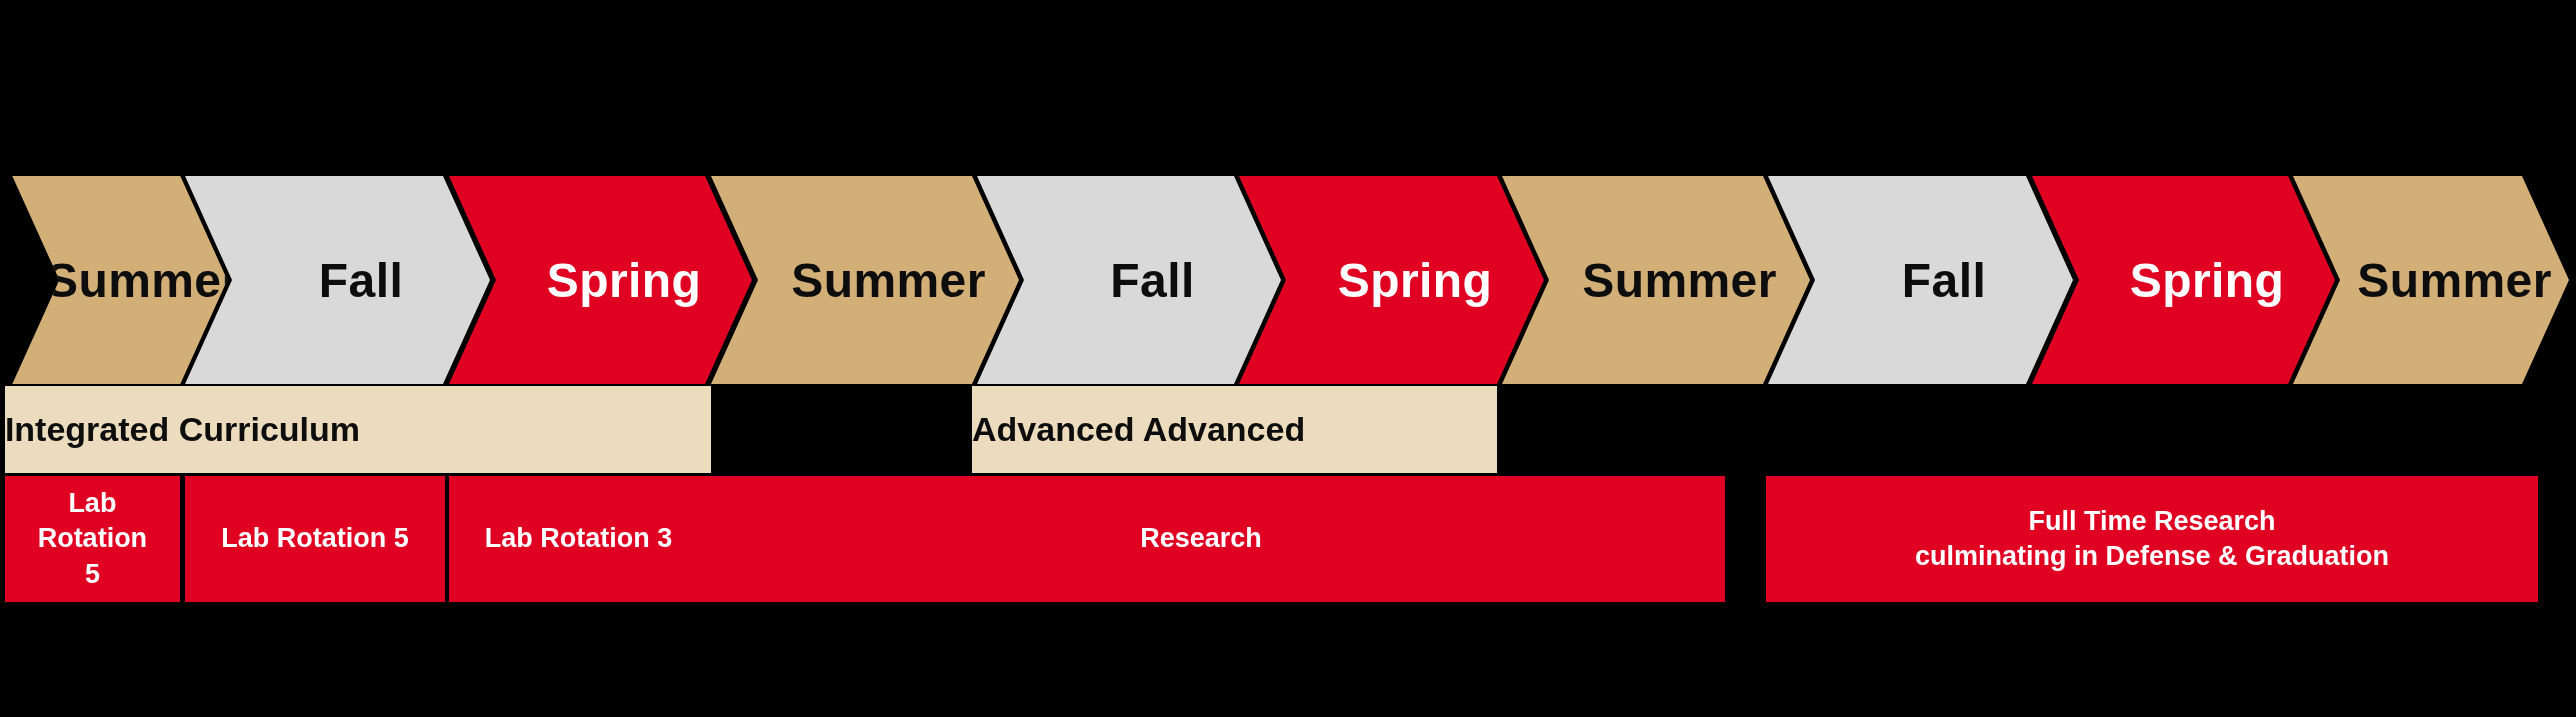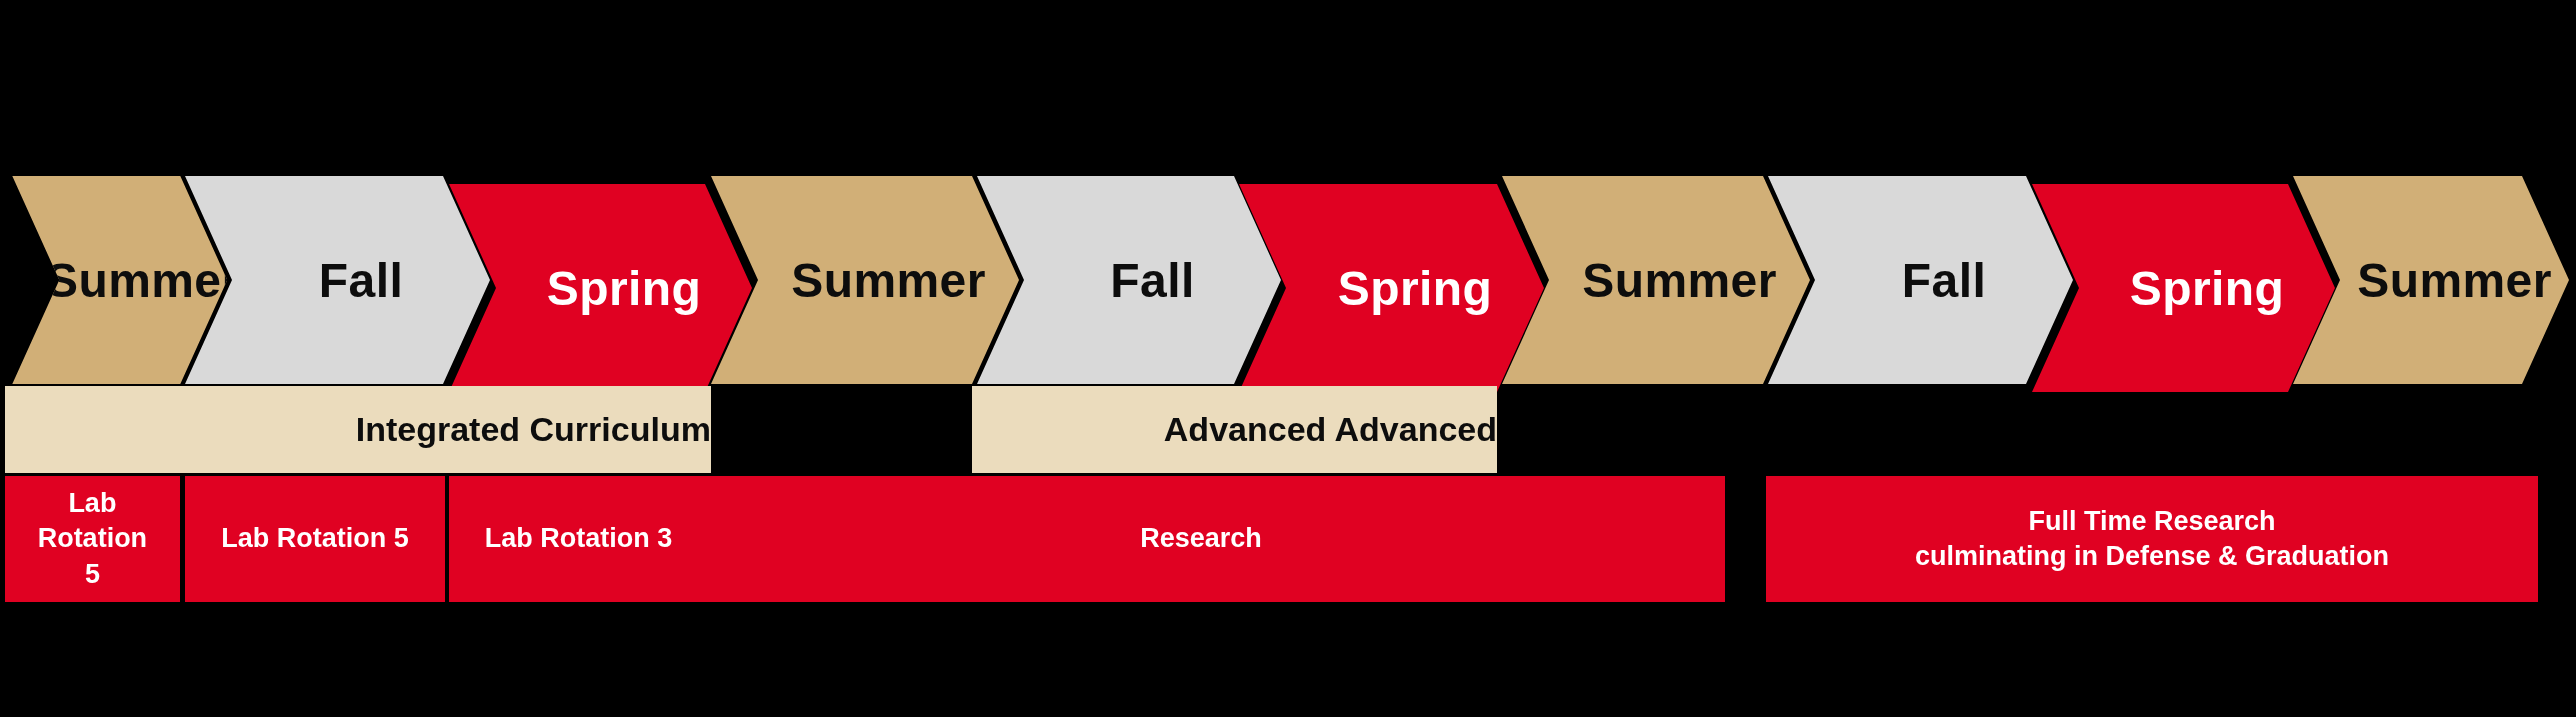--- a/index.html
+++ b/index.html
@@ -16,26 +16,26 @@
   
   .chevron{
     position:absolute; top:176px; height:208px;
     display:flex; align-items:center; justify-content:center;
     padding-left:47px; box-sizing:border-box;
     clip-path:polygon(0 0, calc(100% - 47px) 0, 100% 50%, calc(100% - 47px) 100%, 0 100%, 47px 50%);
     font-size:48px; letter-spacing:0.4px;
   }
   .chevron.summer{background:var(--summer); color:var(--text_dark);}
   .chevron.fall{background:var(--fall); color:var(--text_dark);}
-  .chevron.spring{background:var(--spring); color:var(--text_light);margin-top:8px;}
+  .chevron.spring{background:var(--spring); color:var(--text_light);}
   
   .band{
     position:absolute; top:386px; height:87px;
     background:var(--band); color:var(--text_dark);
-    display:flex; align-items:center; justify-content:flex-end;
+    display:flex; align-items:center; justify-content:flex-start;
     font-size:34px;
   }
   
   .cell{
     position:absolute; top:476px; height:126px;
     background:var(--activity); color:var(--text_light);
     display:flex; align-items:center; justify-content:center;
     text-align:center; font-size:27px; line-height:1.3;
     box-sizing:border-box; padding:0 16.3px;
     white-space:pre-line;

